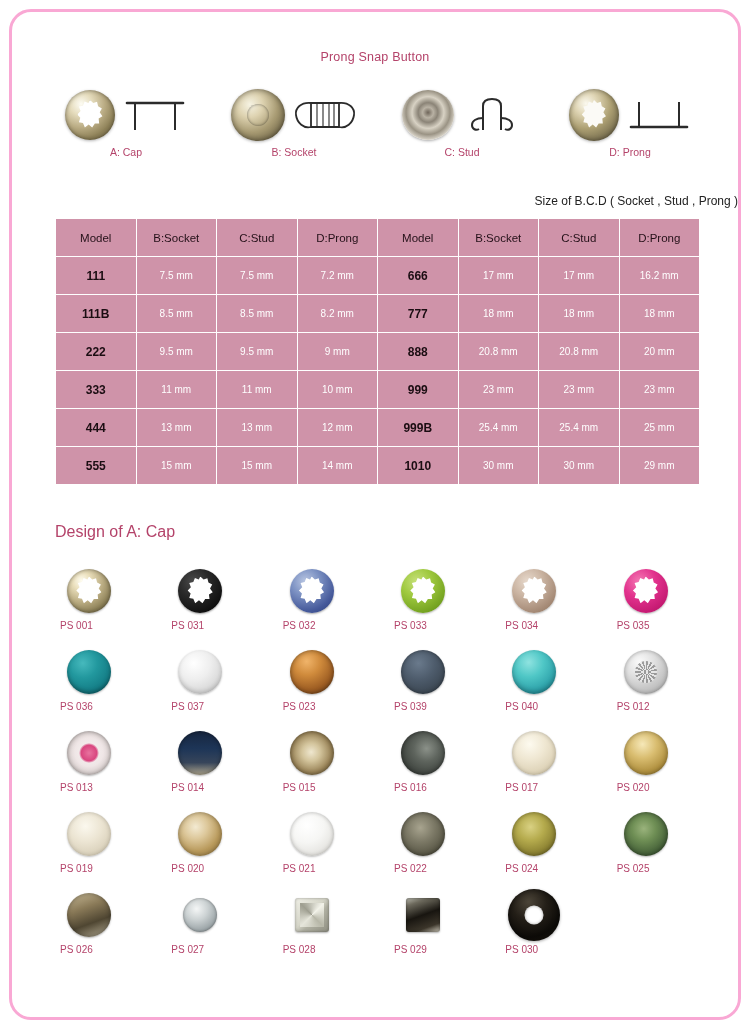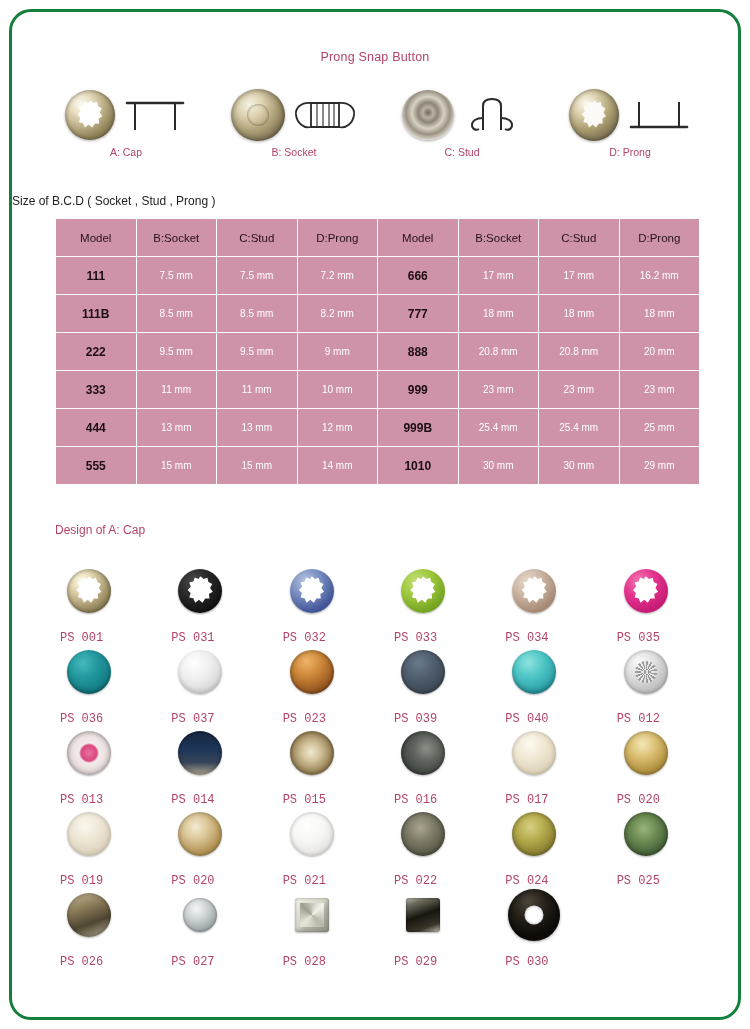--- a/index.html
+++ b/index.html
@@ -10,21 +10,21 @@
   body {
     width: 750px; height: 1029px;
     font-family: "Liberation Sans", sans-serif;
     position: relative;
     overflow: hidden;
   }
   #page {
     position: absolute;
     left: 9px; top: 9px;
     width: 732px; height: 1011px;
-    border: 3px solid #15803d;
+    border: 3px solid #f9a8d4;
     border-radius: 22px;
     background: #ffffff;
   }
   #inner {
     position: relative;
     width: 100%; height: 100%;
   }
 
   
   .main-title {
@@ -111,21 +111,21 @@
     clip-path: polygon(50% 0%,62% 10%,76% 6%,80% 21%,94% 28%,86% 41%,96% 54%,82% 62%,84% 78%,68% 78%,58% 92%,45% 82%,31% 92%,24% 77%,9% 74%,14% 59%,3% 48%,15% 37%,9% 22%,24% 19%,30% 5%,44% 10%);
   }
 
   .diagram { flex: 0 0 auto; }
 
   
   .size-heading {
     position: absolute;
     left: 0; top: 182px;
     width: 100%;
-    text-align: left;
+    text-align: right;
     font-size: 12px;
     color: #222222;
   }
 
   
   .size-table {
     position: absolute;
     left: 43px; top: 206px;
     width: 645px;
     border-collapse: collapse;
@@ -152,21 +152,21 @@
   }
   .size-table td.meas {
     color: #ffffff;
     font-size: 10px;
   }
 
   
   .design-heading {
     position: absolute;
     left: 43px; top: 511px;
-    font-size: 12px;
+    font-size: 16px;
     color: #b4436a;
   }
 
   .grid {
     position: absolute;
     left: 32px; top: 552px;
     width: 668px;
     display: grid;
     grid-template-columns: repeat(6, 1fr);
     grid-auto-rows: 81px;
@@ -179,26 +179,25 @@
     padding-left: 14px;
   }
   .cell .thumbwrap {
     height: 54px;
     width: 62px;
     display: flex;
     align-items: center;
     justify-content: center;
   }
   .cell .lbl {
-    font-size: 12px;
+    font-size: 10px;
     color: #b4436a;
-    margin-top: 14px;
+    margin-top: 2px;
     padding-left: 2px;
     white-space: nowrap;
-    font-family: Liberation Mono, monospace;
   }
 
   
   .btn {
     width: 44px; height: 44px;
     border-radius: 50%;
     position: relative;
   }
   .btn.sq { border-radius: 3px; }
   .btn.small { width: 34px; height: 34px; }

